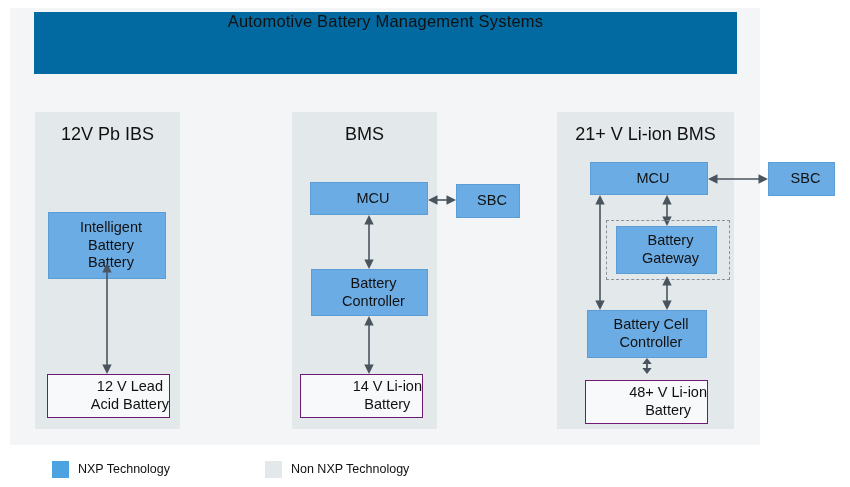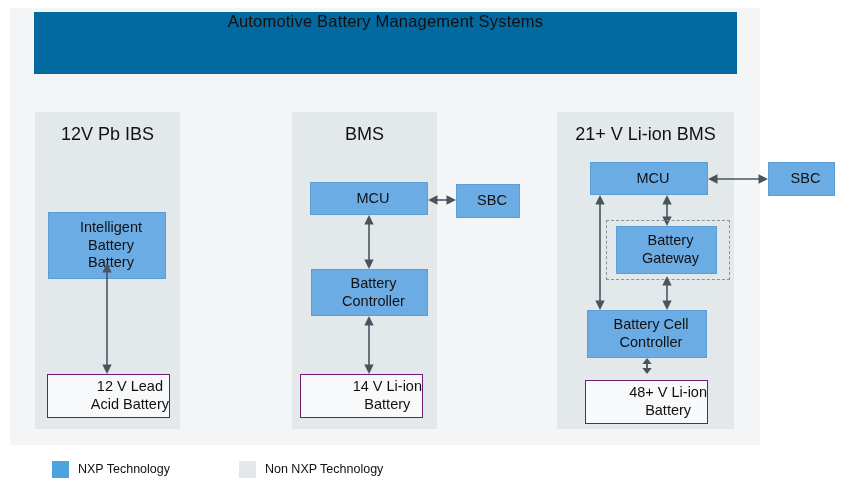--- a/index.html
+++ b/index.html
@@ -130,21 +130,21 @@
     align-items: center;
     gap: 0;
     font-size: 12.5px;
     color: #111111;
   }
   .legend-item {
     display: flex;
     align-items: center;
     padding-left: 35px;
   }
-  .legend-item + .legend-item { margin-left: 34px; }
+  .legend-item + .legend-item { margin-left: 60px; }
   .swatch {
     width: 17px;
     height: 17px;
     box-sizing: border-box;
     margin-right: 9px;
     flex: 0 0 auto;
   }
   .swatch.blue   { background: #4da2e0; }
   .swatch.gray   { background: #e3e8eb; }
   .swatch.dashed { background: #ffffff; border: 1.5px dashed #555a5f; }

